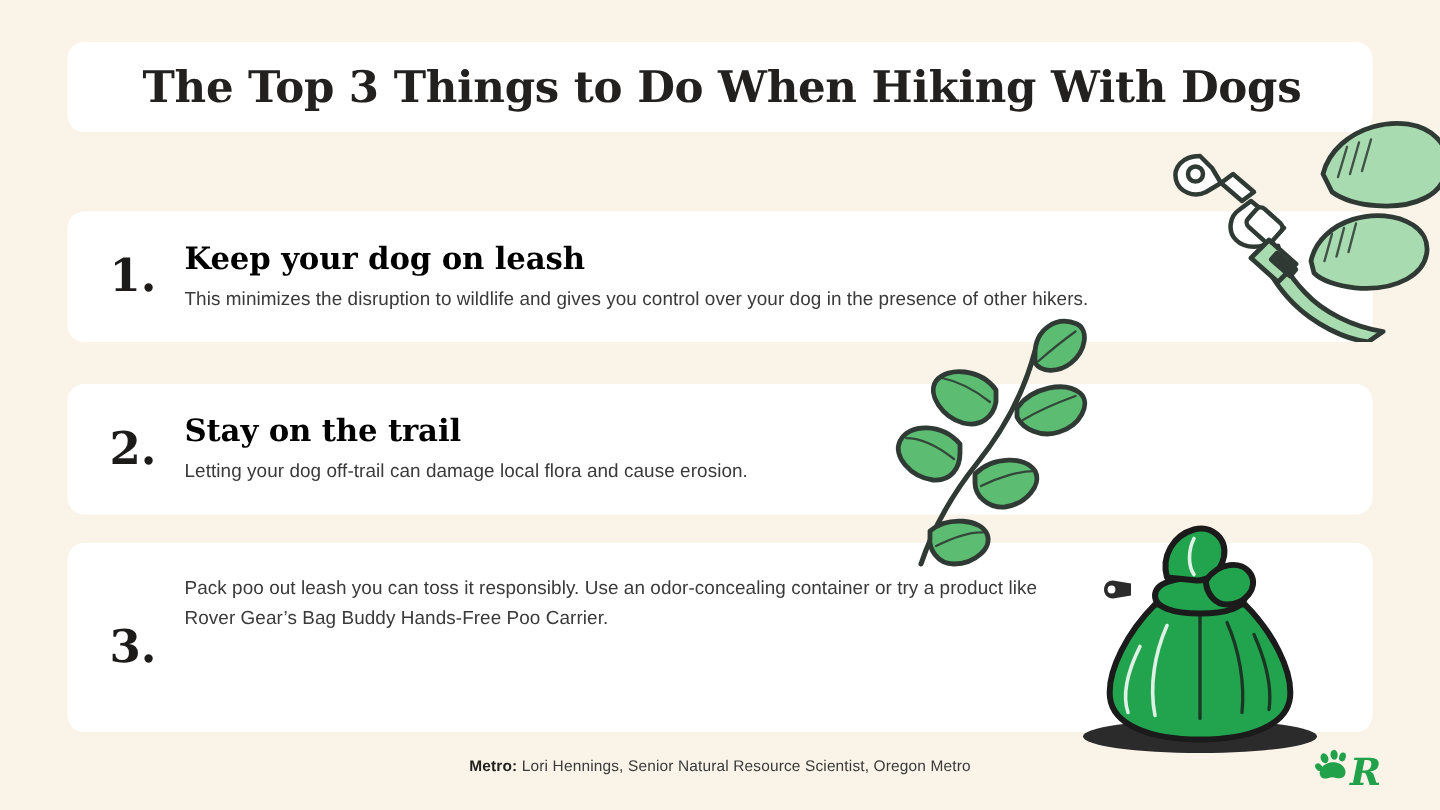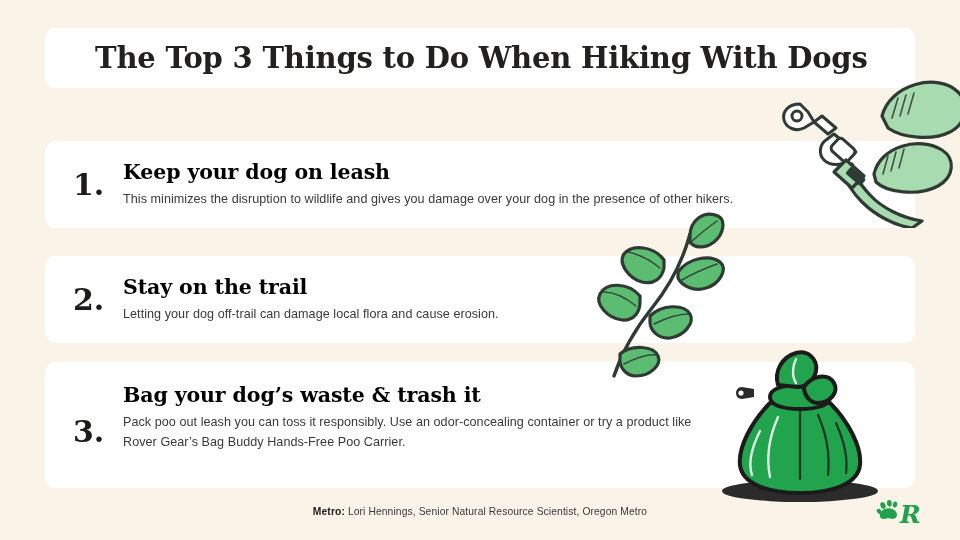--- a/index.html
+++ b/index.html
@@ -99,36 +99,35 @@
 <div class="stage">
 
   <div class="card" id="card-title">
     <div class="title">The Top 3 Things to Do When Hiking With Dogs</div>
   </div>
 
   <div class="card" id="card-1">
     <div class="num">1.</div>
     <div class="item-body">
       <div class="item-head">Keep your dog on leash</div>
-      <div class="item-desc">This minimizes the disruption to wildlife and gives you damage over your dog in the presence of other hikers.</div>
+      <div class="item-desc">This minimizes the disruption to wildlife and gives you control over your dog in the presence of other hikers.</div>
     </div>
   </div>
 
   <div class="card" id="card-2">
     <div class="num">2.</div>
     <div class="item-body">
       <div class="item-head">Stay on the trail</div>
       <div class="item-desc">Letting your dog off-trail can damage local flora and cause erosion.</div>
     </div>
   </div>
 
   <div class="card" id="card-3">
     <div class="num">3.</div>
     <div class="item-body">
-      <div class="item-head">Bag your dog’s waste &amp; trash it</div>
       <div class="item-desc">Pack poo out leash you can toss it responsibly. Use an odor-concealing container or try a product like Rover Gear’s Bag Buddy Hands-Free Poo Carrier.</div>
     </div>
   </div>
 
   <svg class="art" id="art-leash" viewBox="0 0 195 150">
     <g fill="#a8dcb0" stroke="#2f3a34" stroke-width="3.2" stroke-linejoin="round" stroke-linecap="round">
 
       <path d="M112 38 C120 6 168 -6 188 14 C200 26 196 46 180 54 C162 63 132 60 118 50 Z"></path>
 
       <path d="M104 96 C110 68 150 58 172 72 C186 81 184 99 168 108 C148 119 116 114 106 104 Z"></path>

